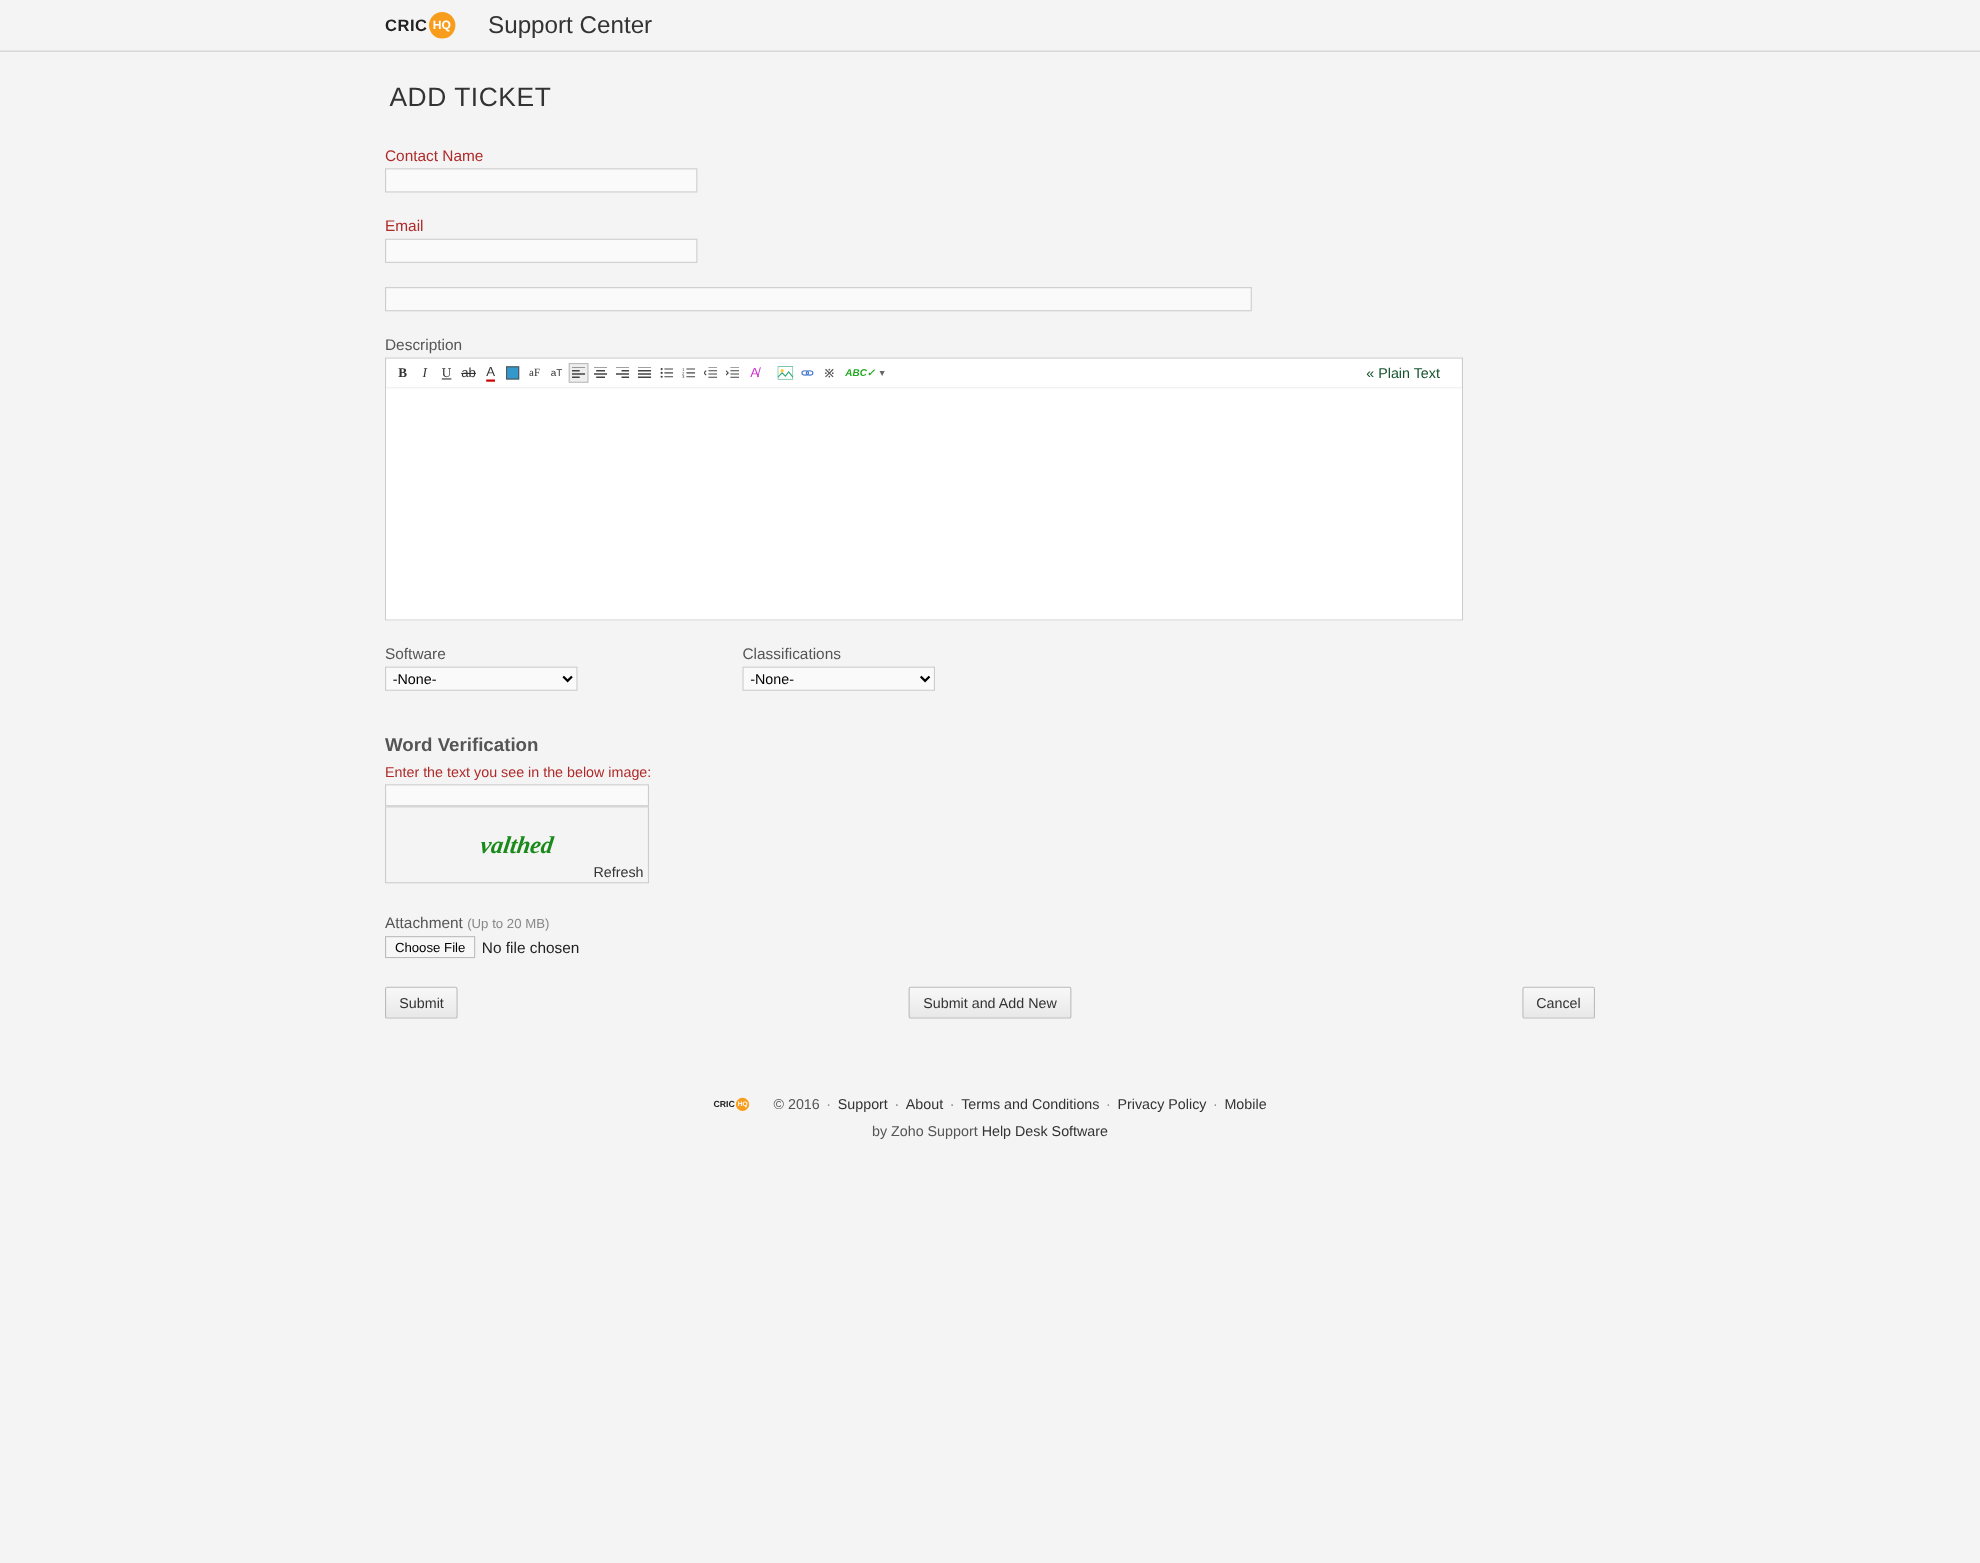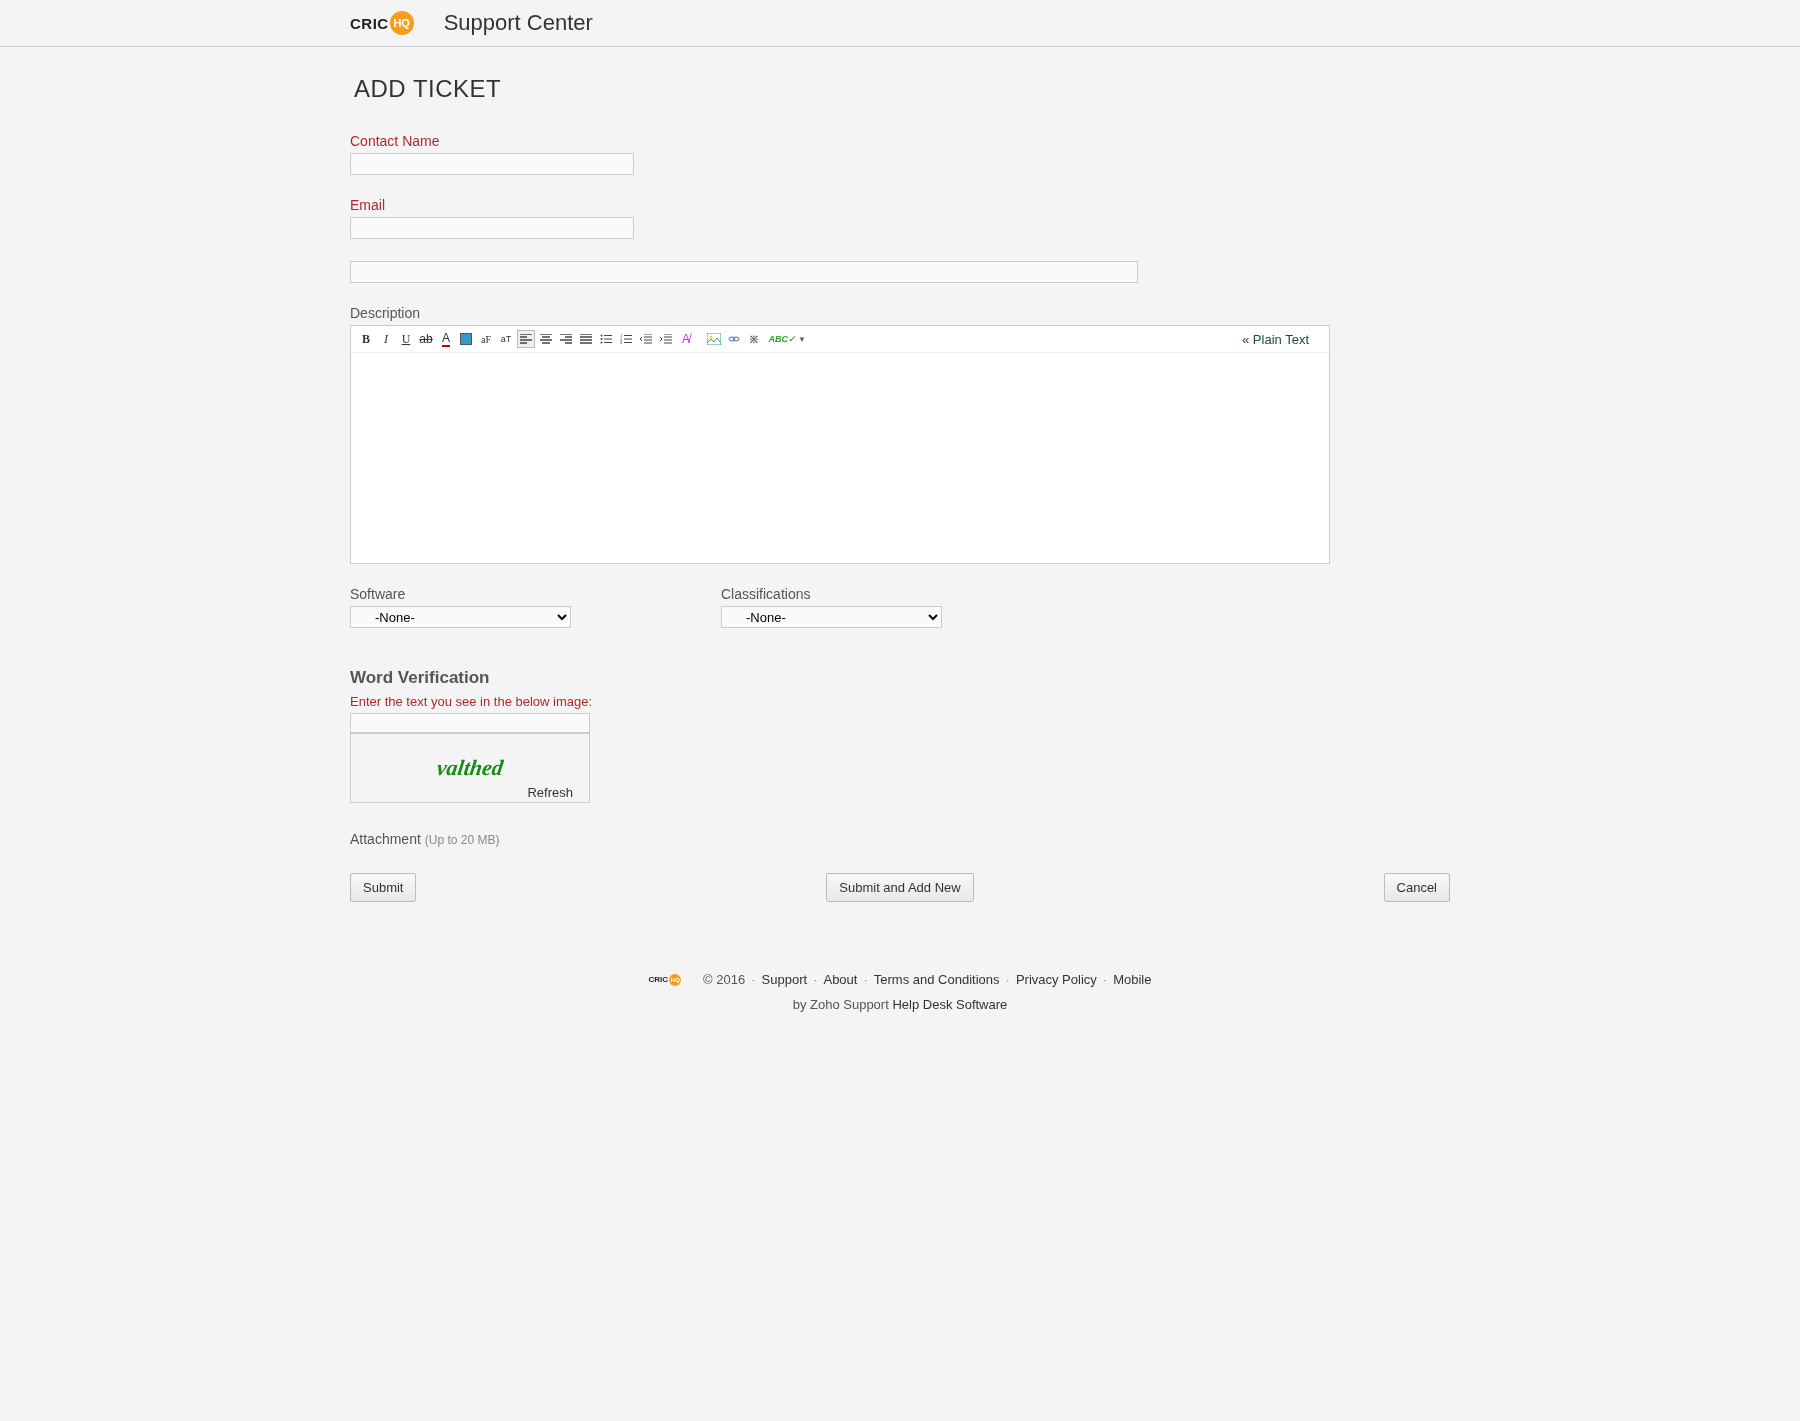--- a/index.html
+++ b/index.html
@@ -40,28 +40,28 @@
 .editor-wrap { border:1px solid #ccc; background:#fff; width: 980px; }
 .toolbar { display:flex; align-items:center; padding: 4px 6px; gap: 2px; border-bottom: 1px solid #eee; position:relative; }
 .tb-btn { width:18px; height:18px; display:inline-flex; align-items:center; justify-content:center; font-size:12px; cursor:pointer; }
 .tb-sep { width:6px; }
 .tb-active { border:1px solid #bbb; background:#eee; }
 .editor-body { height: 210px; background:#fff; }
 .plain-text-link { position:absolute; right:20px; color:#14532d; font-size:13px; cursor:pointer; }
 .color-swatch{ display:inline-block; width:12px; height:12px; border:1px solid #555;}
 
 .two-cols { display:flex; gap: 150px; }
-.select-input { height:22px; width:221px; border:1px solid #ccc; background:#fafafa; font-size:13px; padding: 0 20px;}
+.select-input { height:22px; width:175px; border:1px solid #ccc; background:#fafafa; font-size:13px; padding: 0 2px;}
 
 .section-head { font-weight:700; color:#555; font-size:17px; margin: 18px 0 6px 0;}
 .wv-label { color:#b02a2a; font-size:13px; display:block; margin-bottom:4px;}
 .wv-input { width:240px; height:20px; border:1px solid #ccc; background:#fafafa; }
 .captcha-box { width:240px; height:70px; border:1px solid #ccc; position:relative; margin-top:0; display:flex; align-items:center; justify-content:center; background:#f4f4f4;}
 .captcha-text { font-family: cursive; font-style: italic; font-weight:700; font-size:22px; color:#1a8a1a; transform: skewX(-8deg);}
-.refresh-link { position:absolute; right:16px; bottom:2px; font-size:13px; color:#333; cursor:pointer; }
+.refresh-link { position:absolute; right:4px; bottom:2px; font-size:13px; color:#333; cursor:pointer; }
 
 .attach-label { font-size:14px; color:#555; }
 .attach-hint { font-size:12px; color:#888; }
 .fileline { display:flex; align-items:center; gap:6px; margin-top:4px;}
 .choose-btn { font-size:12px; padding:2px 8px; border:1px solid #bbb; background:#f7f7f7; cursor:pointer;}
 .no-file { font-size:14px; color:#222; }
 
 .btn-row { display:flex; gap:6px; margin-top: 26px; justify-content: space-between; }
 .btn { font-size:13px; padding:6px 12px; border:1px solid #bbb; background:linear-gradient(#f8f8f8,#e8e8e8); cursor:pointer; border-radius:2px; color:#333;}
 
@@ -218,20 +218,24 @@
   <label class="wv-label">Enter the text you see in the below image:</label>
   <input type="text" class="wv-input" style="">
   <div class="captcha-box">
     <span class="captcha-text">valthed</span>
     <span class="refresh-link">Refresh</span>
   </div>
 
   <div style="margin-top:28px;">
     <span class="attach-label">Attachment</span>
     <span class="attach-hint">(Up to 20 MB)</span>
+    <div class="fileline">
+      <button class="choose-btn">Choose File</button>
+      <span class="no-file">No file chosen</span>
+    </div>
   </div>
 
   <div class="btn-row">
     <button class="btn">Submit</button>
     <button class="btn">Submit and Add New</button>
     <button class="btn">Cancel</button>
   </div>
 </main>
 
 <footer class="footer">

